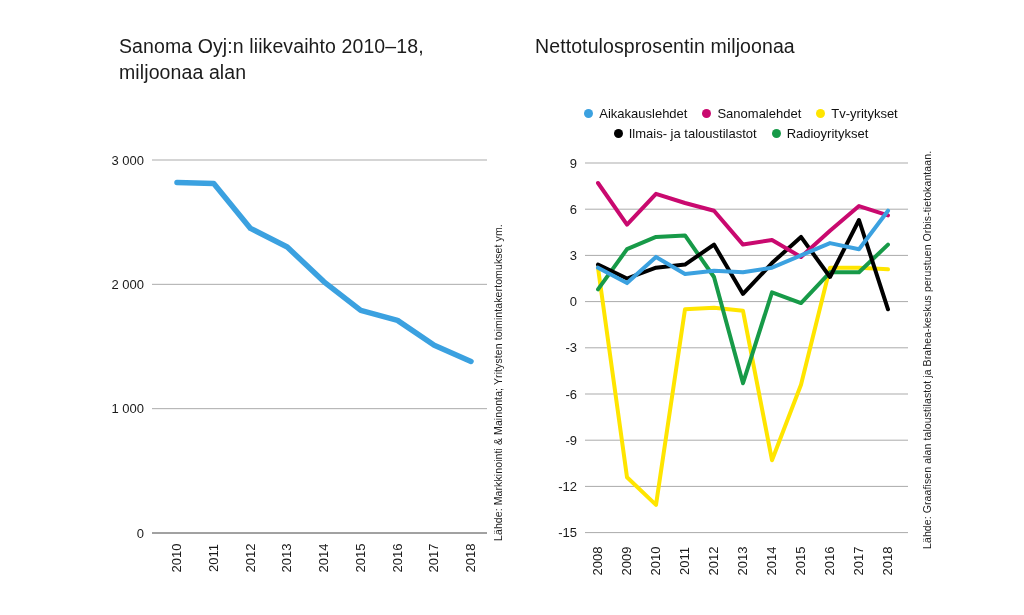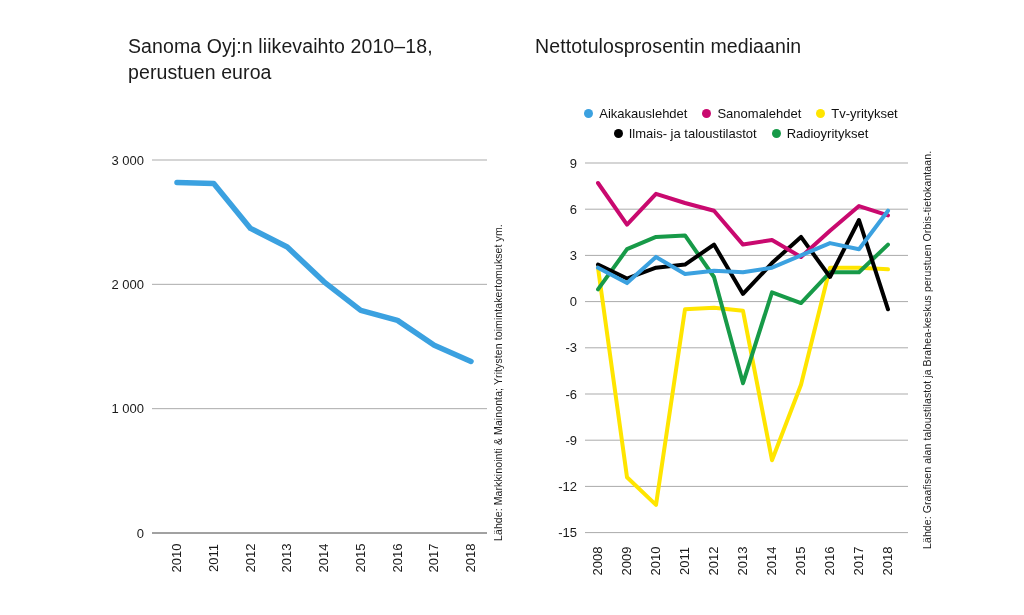--- a/index.html
+++ b/index.html
@@ -1,44 +1,44 @@
 <!DOCTYPE html>
 <html><head>
 <meta charset="utf-8">
 <style>
   html,body{margin:0;padding:0;background:#fff}
   .canvas{position:relative;width:1024px;height:615px;background:#ffffff;
           font-family:"Liberation Sans",sans-serif;overflow:hidden}
   .title{position:absolute;font-size:19.5px;line-height:25.5px;color:#1b1b1b;
          font-weight:400;letter-spacing:.1px}
-  .left-title{left:128px;top:34px}
+  .left-title{left:119px;top:34px}
   .right-title{left:535px;top:34px}
   .legend{position:absolute;left:563px;top:104px;width:356px;display:flex;
           flex-direction:column;gap:1px}
   .legend-row{display:flex;justify-content:center;column-gap:15px;align-items:center;height:19px}
   .legend-item{display:inline-flex;align-items:center;gap:6px;font-size:13px;color:#101010}
   .dot{width:9px;height:9px;border-radius:50%;background:#888;flex:0 0 auto}
   svg.charts{position:absolute;left:0;top:0}
   .source{position:absolute;font-size:10.5px;color:#1d1d1d;white-space:nowrap;
           transform:rotate(-90deg);transform-origin:0 0;letter-spacing:.1px}
   .source-left{left:492px;top:541px;width:368px}
   .source-right{left:921px;top:549px;width:452px}
 </style>
 </head>
 <body>
 
 <div class="canvas">
 
   <div class="title left-title">
     <span>Sanoma Oyj:n liikevaihto 2010–18,</span><br>
-    <span>perustuen euroa</span>
+    <span>miljoonaa alan</span>
   </div>
 
   <div class="title right-title">
-    <span>Nettotulosprosentin mediaanin</span><br>
+    <span>Nettotulosprosentin miljoonaa</span><br>
   </div>
 
   <div class="legend">
     <div class="legend-row">
       <span class="legend-item">
         <span class="dot" style="background: rgb(59, 161, 224);"></span>
         <span>Aikakauslehdet</span>
       </span>
       <span class="legend-item">
         <span class="dot" style="background: rgb(201, 9, 111);"></span>

